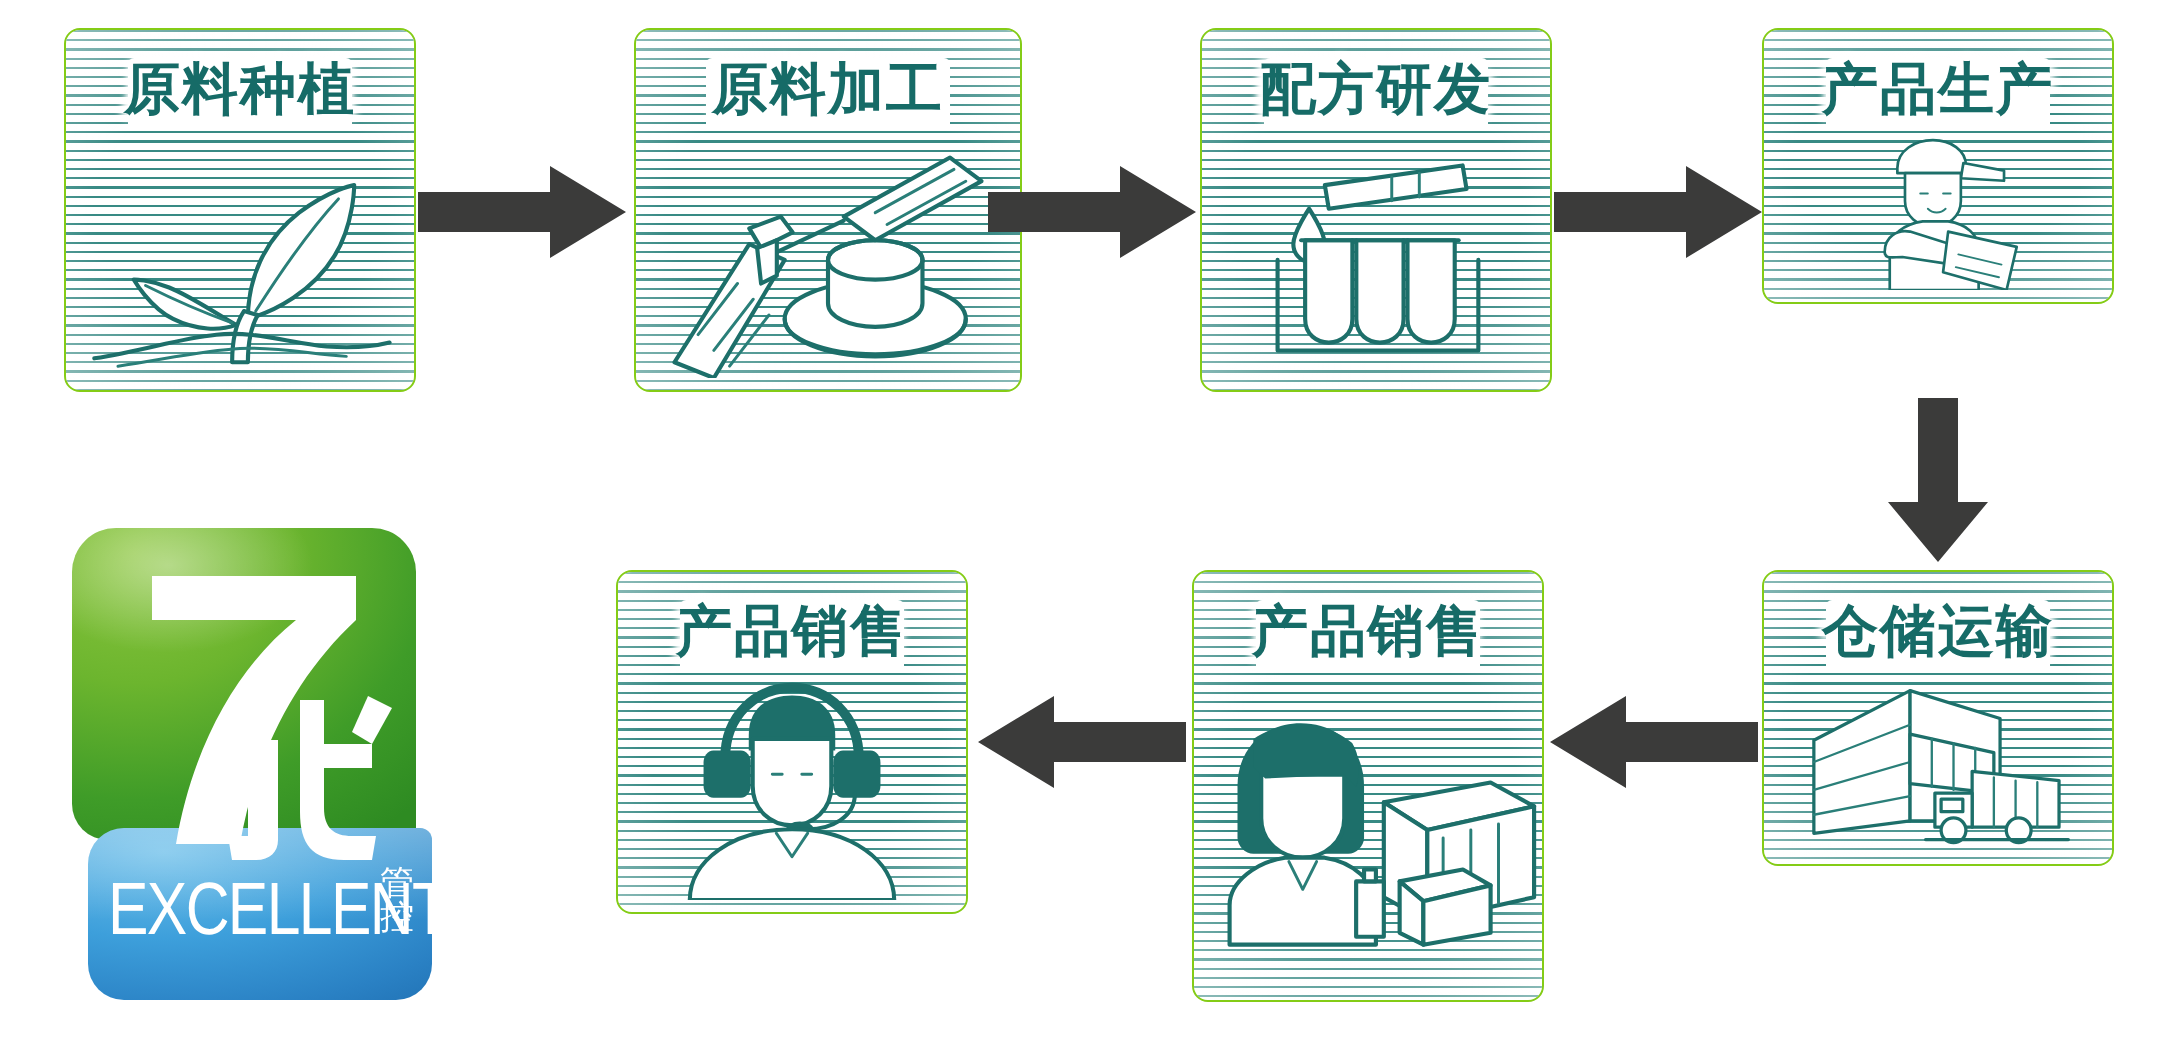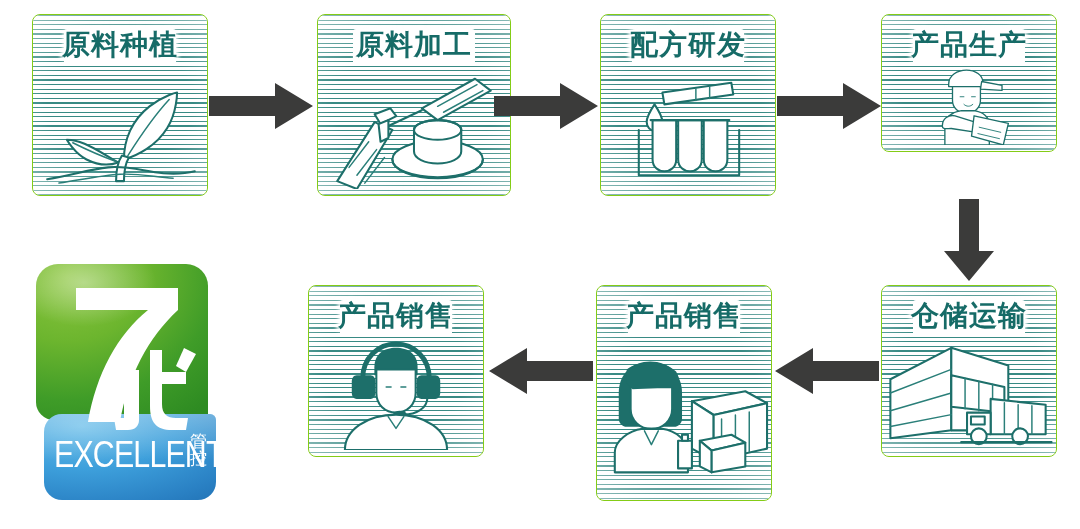--- a/index.html
+++ b/index.html
@@ -241,21 +241,21 @@
       </svg>
     </div>
   </div>
 
   <div class="arrow" style="left:944px;top:199px;width:50px;height:82px;">
     <svg viewBox="0 0 50 82">
         <polygon class="ar" points="15,0 35,0 35,52 50,52 25,82 0,52 15,52"></polygon>
       </svg>
   </div>
 
-  <div class="node" style="left:881px;top:285px;width:176px;height:172px;">
+  <div class="node" style="left:881px;top:285px;width:176px;height:148px;">
     <div class="hatch"></div>
     <div class="titleplate"></div>
     <div class="title">仓储运输</div>
     <div class="art">
       <svg viewBox="0 0 176 116" preserveAspectRatio="xMidYMid meet">
 
         <path class="wh" d="M8 44 L70 12 L70 96 L8 104 Z"></path>
         <path class="wh" d="M70 12 L128 30 L128 96 L70 96 Z"></path>
         <path class="ln-t" d="M8 58 L70 34 M8 76 L70 58 M8 92 L70 80"></path>
         <path class="wh" d="M70 40 L124 52 L124 78 L70 72 Z"></path>

